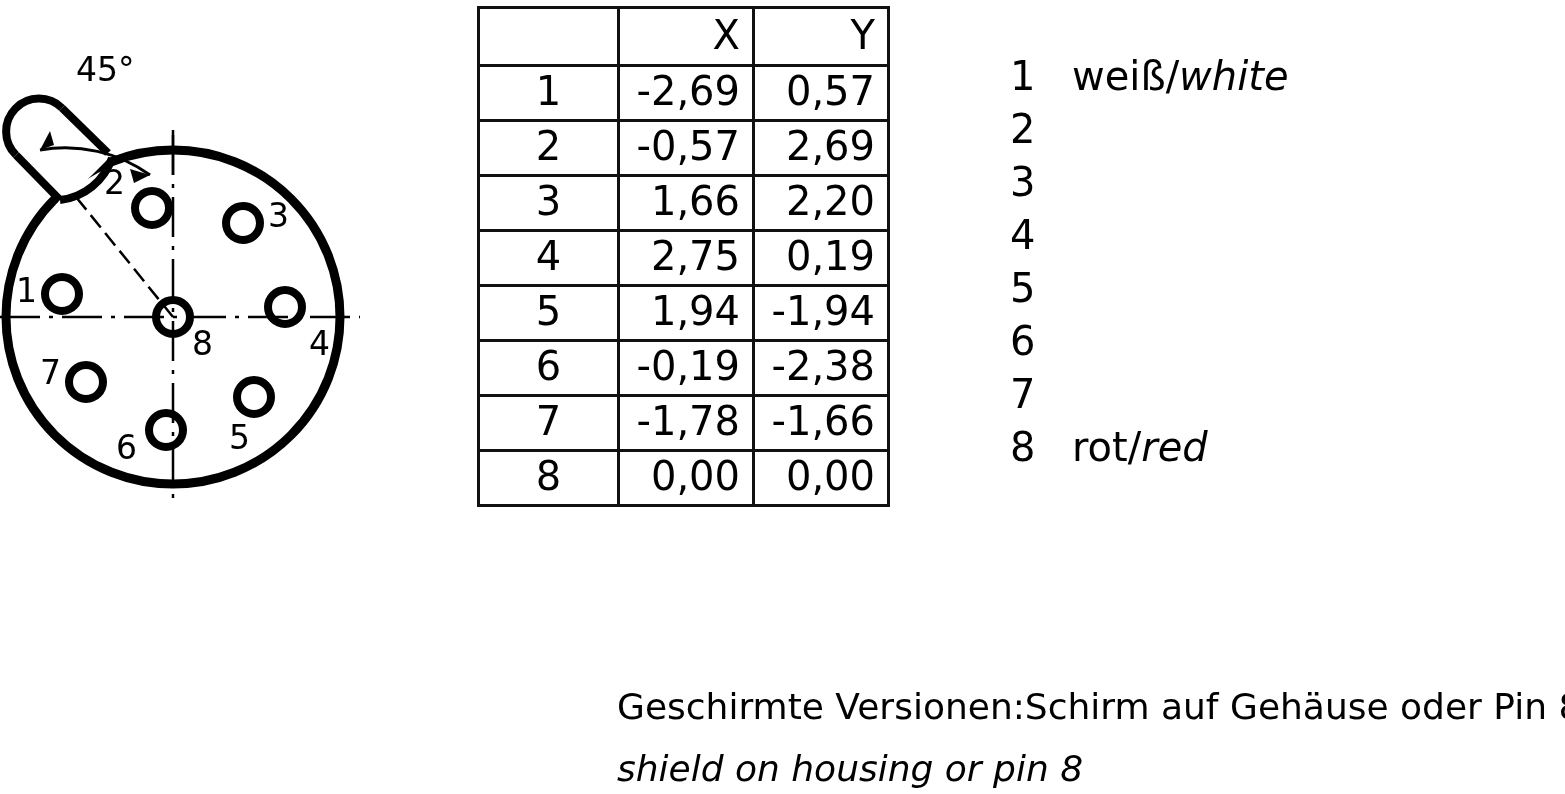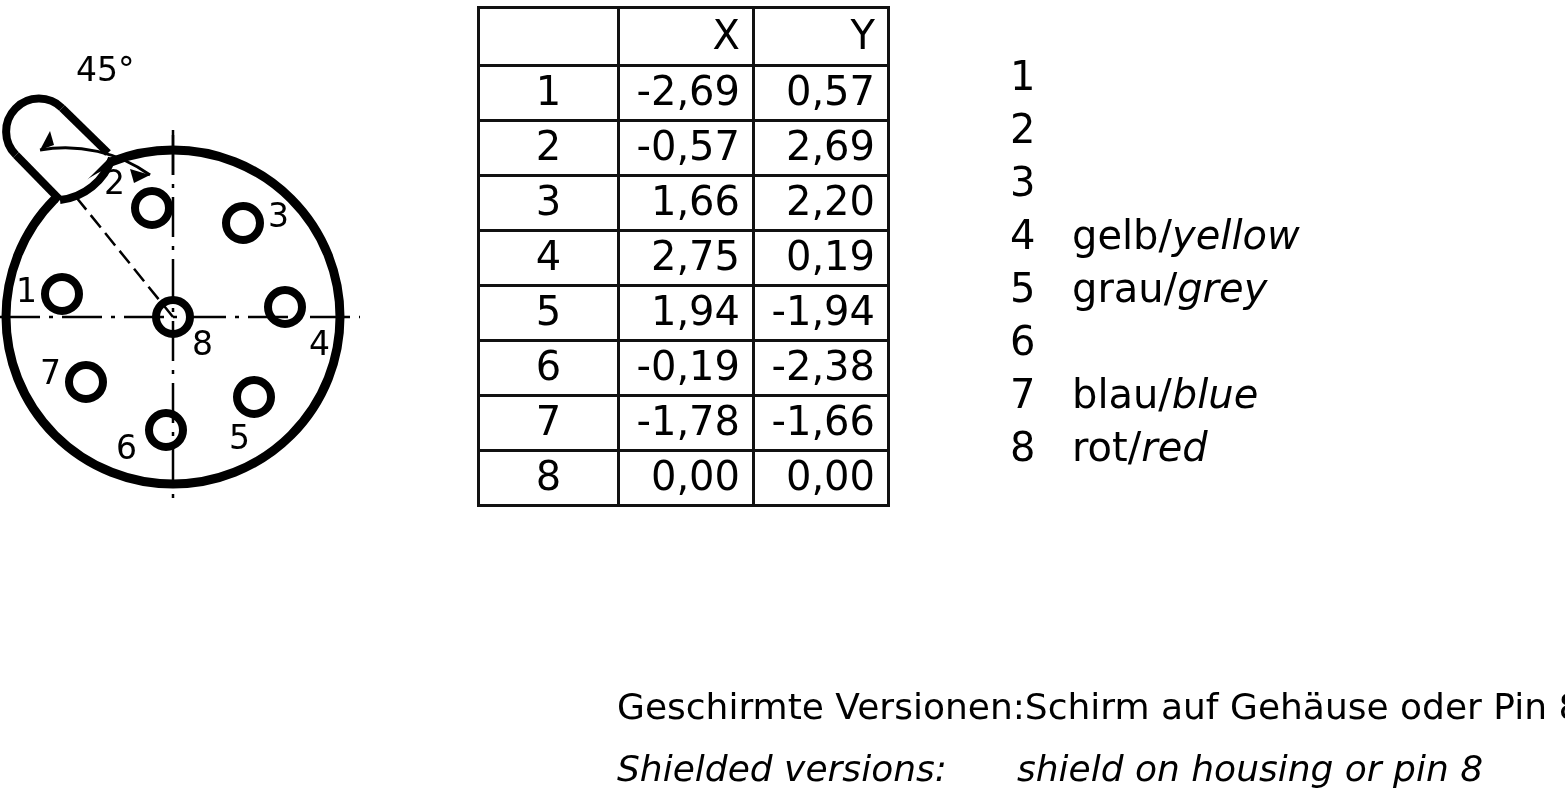--- a/index.html
+++ b/index.html
@@ -235,52 +235,49 @@
         <td class="c-idx">8</td>
         <td class="c-val">0,00</td>
         <td class="c-val">0,00</td>
       </tr>
     </tbody>
   </table>
 
   <div id="legend">
     <div class="legend-row">
       <span class="legend-idx">1</span>
+      <span class="legend-text"><span>weiß/</span><i>white</i></span>
     </div>
     <div class="legend-row">
       <span class="legend-idx">2</span>
     </div>
     <div class="legend-row">
       <span class="legend-idx">3</span>
     </div>
     <div class="legend-row">
       <span class="legend-idx">4</span>
-      <span class="legend-text"><span>gelb/</span><i>yellow</i></span>
     </div>
     <div class="legend-row">
       <span class="legend-idx">5</span>
-      <span class="legend-text"><span>grau/</span><i>grey</i></span>
     </div>
     <div class="legend-row">
       <span class="legend-idx">6</span>
     </div>
     <div class="legend-row">
       <span class="legend-idx">7</span>
-      <span class="legend-text"><span>blau/</span><i>blue</i></span>
     </div>
     <div class="legend-row">
       <span class="legend-idx">8</span>
       <span class="legend-text"><span>rot/</span><i>red</i></span>
     </div>
   </div>
 
   <div id="shield-note">
     <div class="note-row">
       <span class="note-label">Geschirmte Versionen:</span>
       <span class="note-value">Schirm auf Gehäuse oder Pin 8</span>
     </div>
     <div class="note-row italic">
-      <span class="note-label">Shielded versions:</span>
       <span class="note-value">shield on housing or pin 8</span>
     </div>
   </div>
 
 </div>
 
 </body></html>

